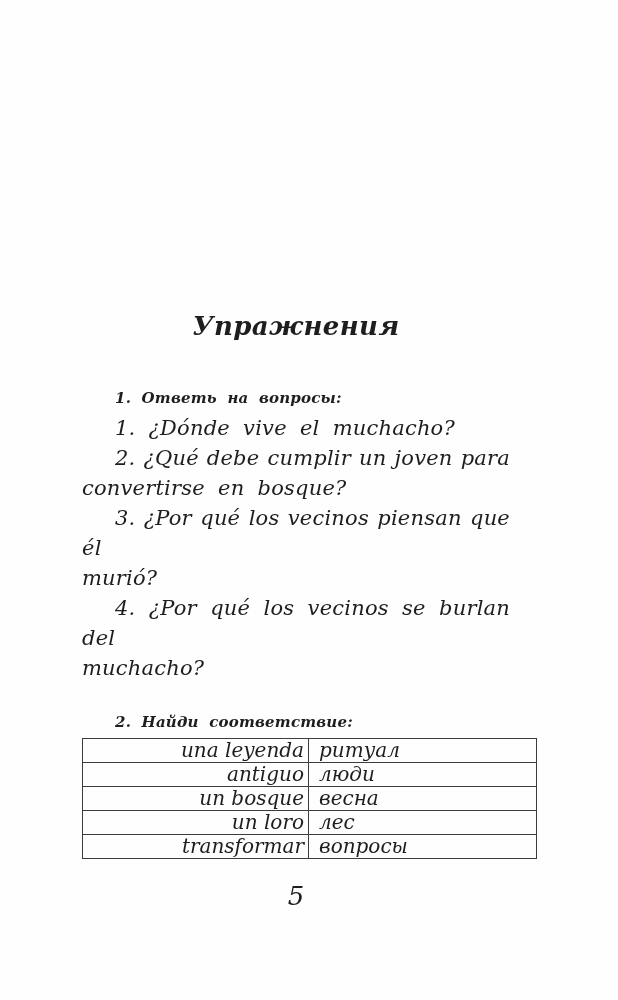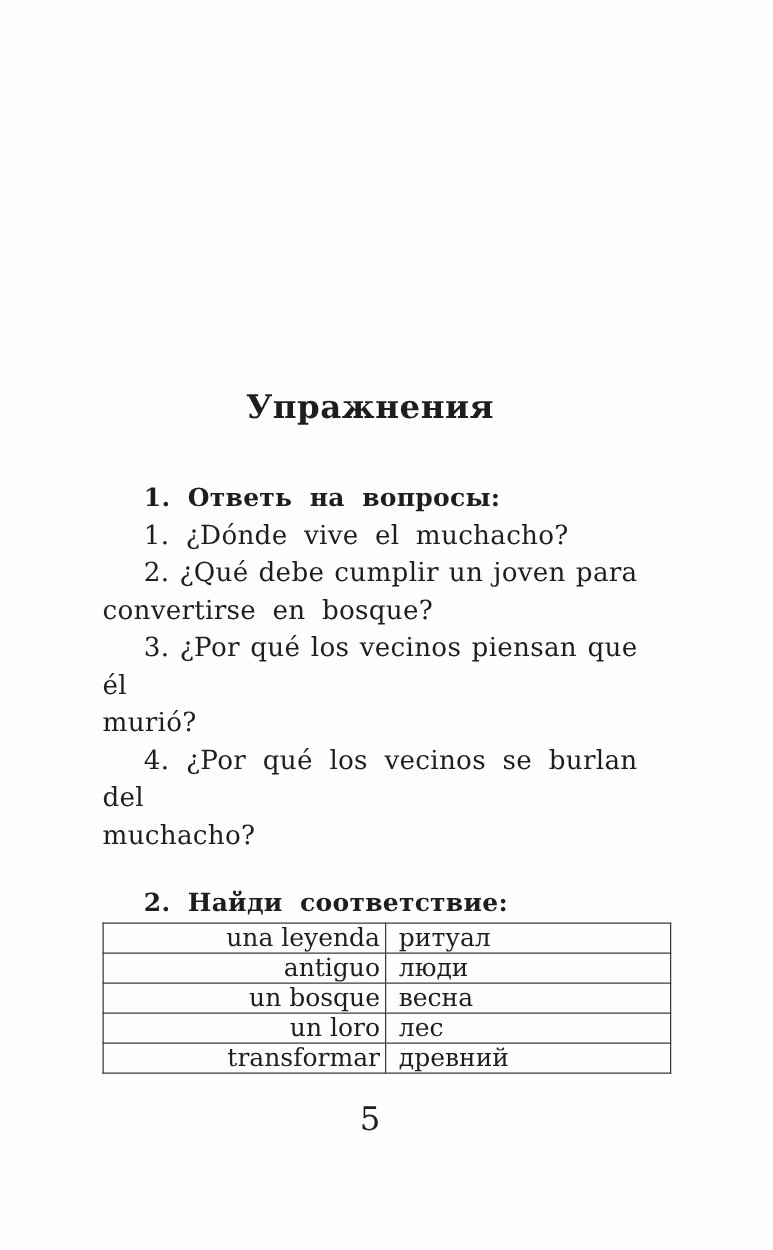--- a/index.html
+++ b/index.html
@@ -9,37 +9,38 @@
   }
   .page {
     position: relative;
     width: 618px;
     height: 1000px;
     margin: 0 auto;
     background: #fefefe;
     overflow: hidden;
     font-family: "DejaVu Serif", "Liberation Serif", serif;
     color: #1e1e1e;
+    font-style: italic;
   }
   .content {
     margin-left: 82px;
     width: 428px;
   }
   .title {
     margin: 0;
     padding-top: 309px;
     font-size: 26px;
     font-weight: bold;
     text-align: center;
     letter-spacing: 0.4px;
     line-height: 34px;
   }
   .ex-heading {
     margin: 41px 0 0 0;
-    font-size: 20px;
+    font-size: 15px;
     font-weight: bold;
     line-height: 29px;
     text-indent: 33px;
     word-spacing: 0.34em;
     letter-spacing: 0.2px;
   }
   .questions {
     margin: 0;
   }
   .q-line {
@@ -134,21 +135,21 @@
         <tr>
           <td class="col-left">un bosque</td>
           <td class="col-right">весна</td>
         </tr>
         <tr>
           <td class="col-left">un loro</td>
           <td class="col-right">лес</td>
         </tr>
         <tr>
           <td class="col-left">transformar</td>
-          <td class="col-right">древний</td>
+          <td class="col-right">вопросы</td>
         </tr>
       </tbody>
     </table>
 
     <div class="page-number">5</div>
 
   </div>
 </div>
 
 </body></html>

